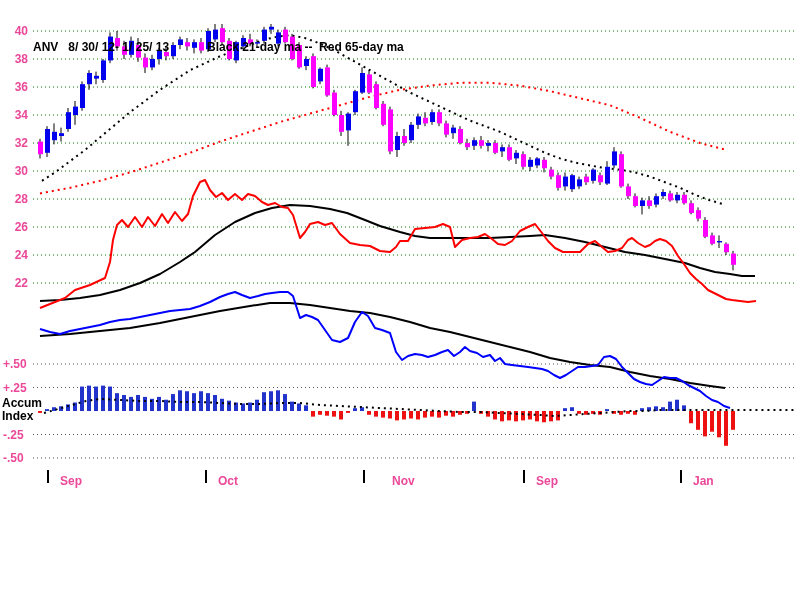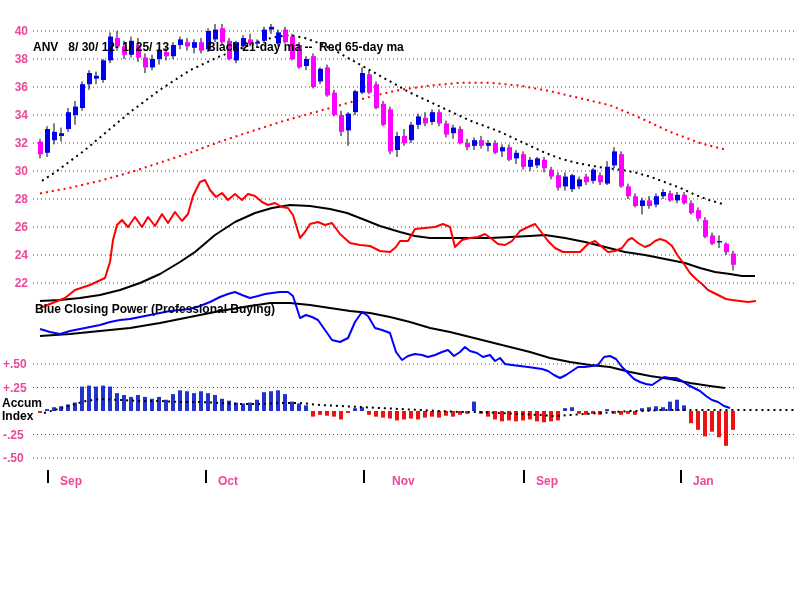--- a/index.html
+++ b/index.html
@@ -367,21 +367,20 @@
       <g>
         <rect x="47" y="470" width="2" height="13" class="tickmark"></rect>
         <rect x="205" y="470" width="2" height="13" class="tickmark"></rect>
         <rect x="363" y="470" width="2" height="13" class="tickmark"></rect>
         <rect x="523" y="470" width="2" height="13" class="tickmark"></rect>
         <rect x="680" y="470" width="2" height="13" class="tickmark"></rect>
       </g>
     </svg>
   <div class="hdr" style="left:33px;">ANV   8/ 30/ 12- 1/ 25/ 13</div>
   <div class="hdr" style="left:207px;">Black 21-day ma --  Red 65-day ma</div>
-  <div class="ind-label" style="left:35px;top:302px;">Blue Closing Power (Professional Buying)</div>
   <div class="ind-label" style="left:2px;top:396px;">Accum</div>
   <div class="ind-label" style="left:2px;top:409px;">Index</div>
   <div id="axis-labels">
       <div class="axis-label price-lbl" style="left: 2px; top: 24px;">40</div>
       <div class="axis-label price-lbl" style="left: 2px; top: 52px;">38</div>
       <div class="axis-label price-lbl" style="left: 2px; top: 80px;">36</div>
       <div class="axis-label price-lbl" style="left: 2px; top: 108px;">34</div>
       <div class="axis-label price-lbl" style="left: 2px; top: 136px;">32</div>
       <div class="axis-label price-lbl" style="left: 2px; top: 164px;">30</div>
       <div class="axis-label price-lbl" style="left: 2px; top: 192px;">28</div>

